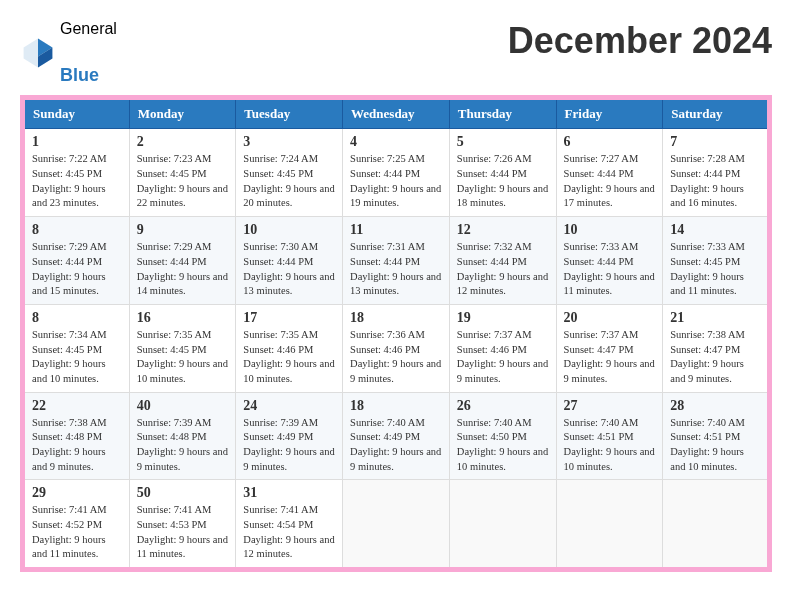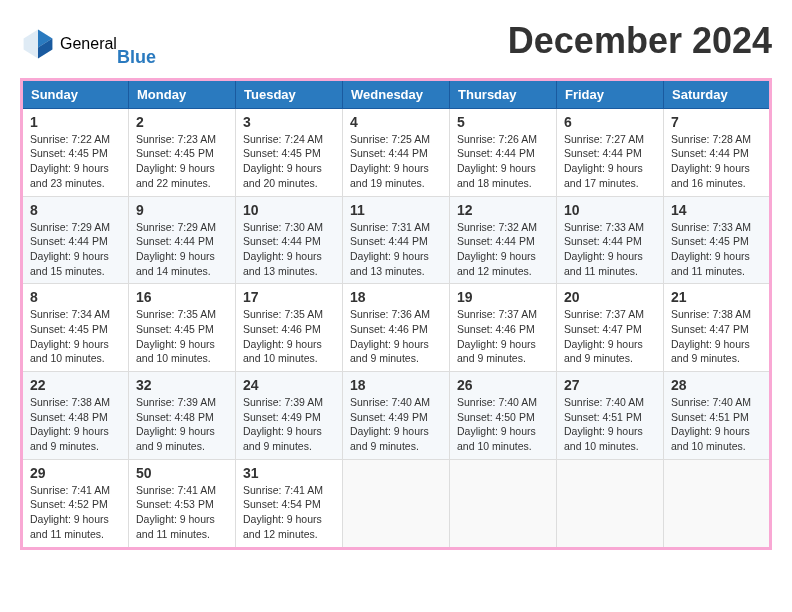--- a/index.html
+++ b/index.html
@@ -16,23 +16,22 @@
       align-items: flex-start;
       margin-bottom: 10px;
     }
     .logo {
       display: flex;
       align-items: center;
       gap: 4px;
     }
     .logo-text {
       display: flex;
-      flex-direction: row;
+      flex-direction: column;
       line-height: 1.1;
-      align-items: center;
     }
     .logo-blue {
       font-size: 18px;
       font-weight: bold;
       color: #2a7abf;
       margin-top: 28px;
     }
     .logo-icon {
       width: 36px;
       height: 36px;
@@ -44,21 +43,22 @@
       font-weight: bold;
       color: #333;
     }
     .location {
       font-size: 16px;
       color: #555;
     }
     .calendar {
       width: 100%;
       border-collapse: collapse;
-      border: 3px solid #f9a8d4;
+      border: 5px solid #f9a8d4;
+      font-family: Liberation Serif, serif;
     }
     .calendar th {
       background-color: #2a7abf;
       color: white;
       text-align: left;
       padding: 6px 8px;
       font-size: 13px;
       font-weight: bold;
       border: 1px solid #1a5a9f;
     }
@@ -256,21 +256,21 @@
       </td>
       </tr>
       <tr>
         <td>
         <span class="day-num">22</span>
         <div class="day-info">
           Sunrise: 7:38 AM<br>Sunset: 4:48 PM<br>Daylight: 9 hours and 9 minutes.
         </div>
       </td>
         <td>
-        <span class="day-num">32</span>
+        <span class="day-num">40</span>
         <div class="day-info">
           Sunrise: 7:39 AM<br>Sunset: 4:48 PM<br>Daylight: 9 hours and 9 minutes.
         </div>
       </td>
         <td>
         <span class="day-num">24</span>
         <div class="day-info">
           Sunrise: 7:39 AM<br>Sunset: 4:49 PM<br>Daylight: 9 hours and 9 minutes.
         </div>
       </td>

